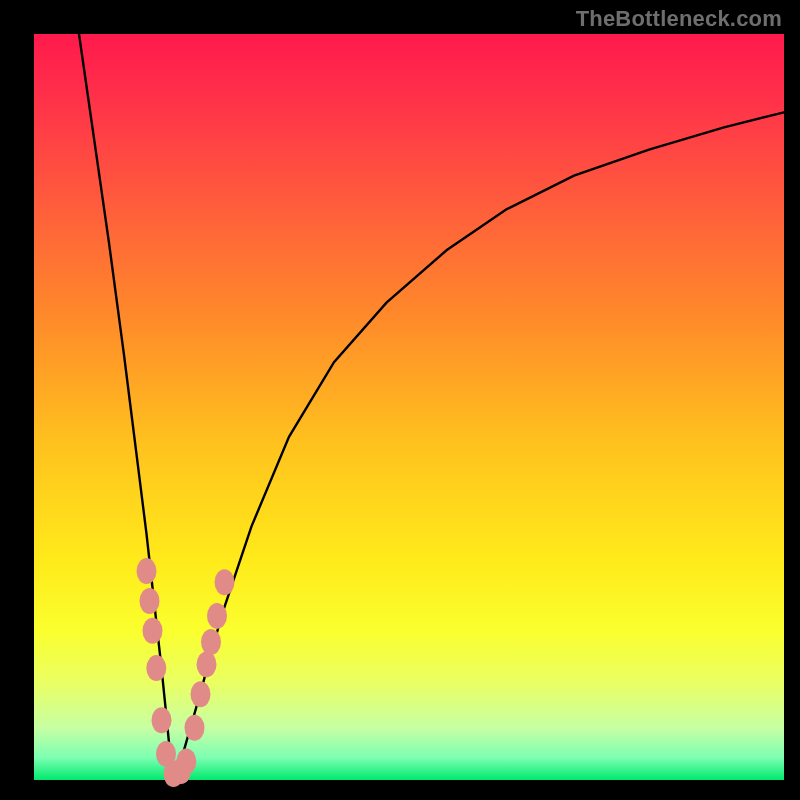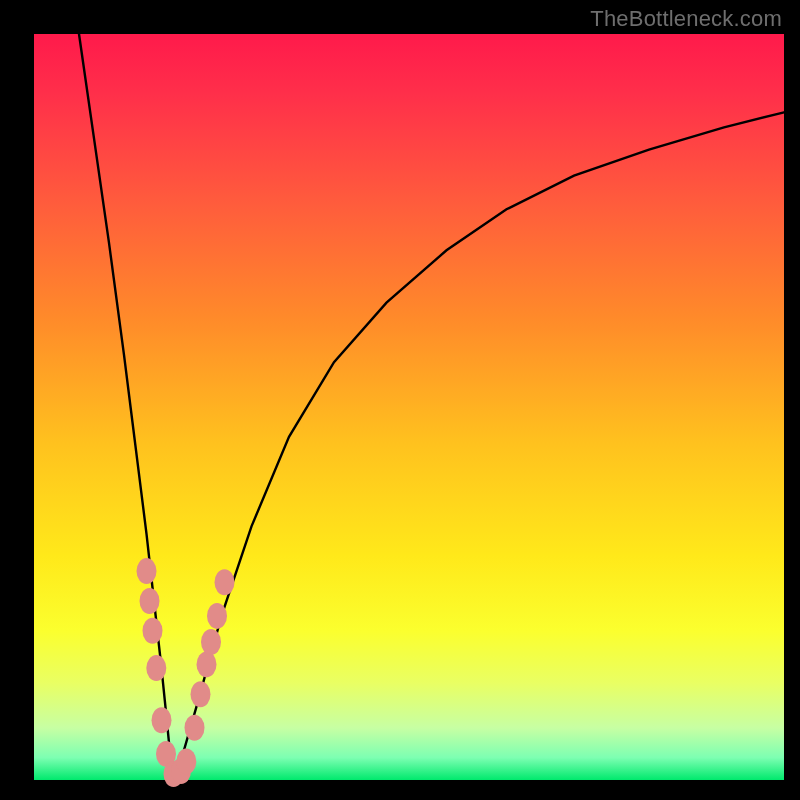--- a/index.html
+++ b/index.html
@@ -47,21 +47,21 @@
     width: 750px;
     height: 746px;
     overflow: visible;
   }
   .watermark {
     position: absolute;
     top: 6px;
     right: 18px;
     color: #6e6e6e;
     font-size: 22px;
-    font-weight: 400;
+    font-weight: 700;
     letter-spacing: 0.2px;
   }
 </style>
 </head>
 <body>
 
 <div class="frame">
 
   <div class="plot-area">
     <svg class="curve" viewBox="0 0 750 746">

